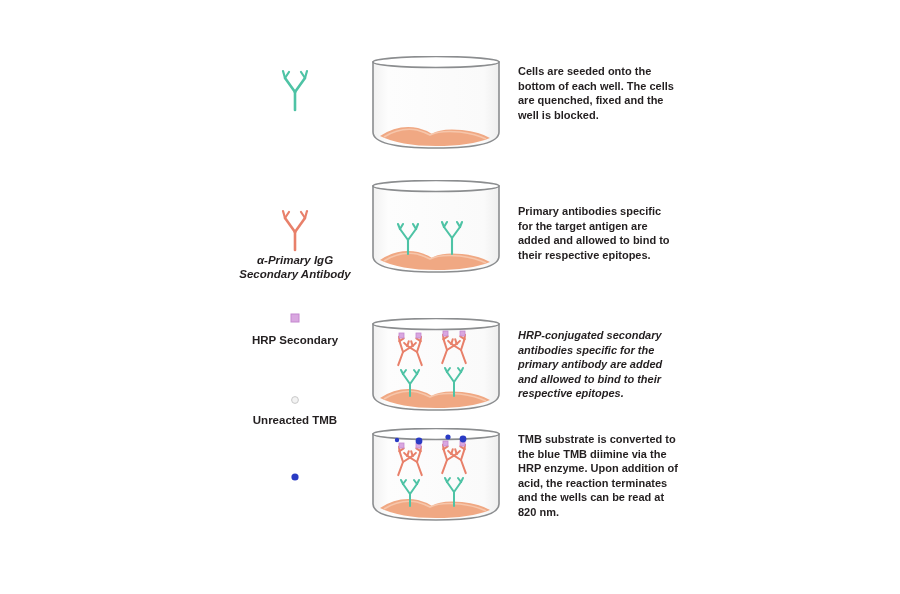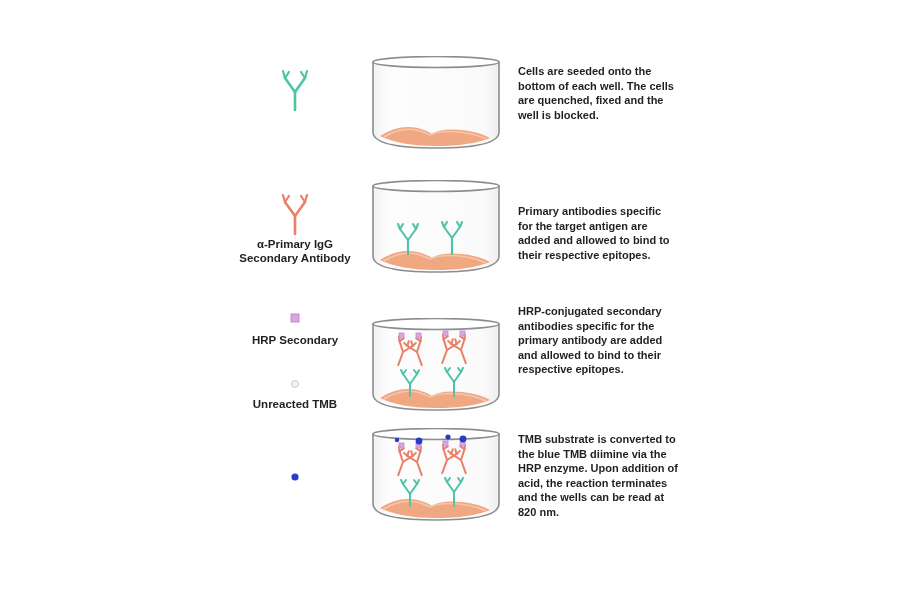--- a/index.html
+++ b/index.html
@@ -105,21 +105,21 @@
         <path d="M10 80 Q28 68 48 72 Q56 74 62 78 Q70 72 92 74 Q110 76 120 82 Q100 90 66 90 Q30 90 10 80 Z" fill="#f0a883"></path>
         <path d="M14 81 Q30 71 47 74 Q54 76 60 79 Q70 74 90 76 Q106 78 116 83" fill="none" stroke="#f6c6ab" stroke-width="1.6"></path>
       </svg>
     </div>
 
     <div class="desc" style="top:8px;">Cells are seeded onto the bottom of each well. The cells are quenched, fixed and the well is blocked.</div>
   </div>
 
   <div class="row" style="top:180px;">
 
-    <div class="legend" style="top:12px;">
+    <div class="legend" style="top:28px;font-style:italic;">
       <div class="legend-art">
         <svg width="46" height="44" viewBox="0 0 46 44">
           <g stroke="#e8806a" stroke-width="2.6" fill="none" stroke-linecap="round">
             <path d="M23 42 L23 24"></path>
             <path d="M23 24 L13 10"></path>
             <path d="M23 24 L33 10"></path>
           </g>
           <g stroke="#e8806a" stroke-width="2.2" fill="none" stroke-linecap="round">
             <path d="M13 10 L11 3"></path>
               <path d="M13 10 L17 4"></path>
@@ -172,21 +172,21 @@
       <div class="legend-art" style="height:26px;">
         <svg width="20" height="20" viewBox="0 0 20 20">
           <rect x="6" y="6" width="8" height="8" fill="#d9a7e0" stroke="#c487cf" stroke-width="1"></rect>
         </svg>
       </div>
       <div class="legend-label">
         <div>HRP Secondary</div>
       </div>
     </div>
 
-    <div class="legend" style="top:72px;text-align:center;">
+    <div class="legend" style="top:88px;text-align:center;">
       <div class="legend-art" style="height:22px;">
         <svg width="16" height="16" viewBox="0 0 16 16">
           <circle cx="8" cy="8" r="3.4" fill="#f3f3f3" stroke="#c9c9c9" stroke-width="1"></circle>
         </svg>
       </div>
       <div class="legend-label">
         <div>Unreacted TMB</div>
       </div>
     </div>
 
@@ -256,21 +256,21 @@
           <g>
             <rect x="29" y="15" width="5" height="5" fill="#d9a7e0" stroke="#c487cf" stroke-width="0.8"></rect>
             <rect x="46" y="15" width="5" height="5" fill="#d9a7e0" stroke="#c487cf" stroke-width="0.8"></rect>
             <rect x="73" y="13" width="5" height="5" fill="#d9a7e0" stroke="#c487cf" stroke-width="0.8"></rect>
             <rect x="90" y="13" width="5" height="5" fill="#d9a7e0" stroke="#c487cf" stroke-width="0.8"></rect>
           </g>
         </g>
       </svg>
     </div>
 
-    <div class="desc" style="top:0;">HRP-conjugated secondary antibodies specific for the primary antibody are added and allowed to bind to their respective epitopes.</div>
+    <div class="desc" style="top:24px;font-style:italic;">HRP-conjugated secondary antibodies specific for the primary antibody are added and allowed to bind to their respective epitopes.</div>
   </div>
 
   <div class="row" style="top:428px;">
 
     <div class="legend" style="top:40px;">
       <div class="legend-art" style="height:26px;">
         <svg width="18" height="18" viewBox="0 0 18 18">
           <circle cx="9" cy="9" r="3.6" fill="#2a3bc4"></circle>
         </svg>
       </div>

